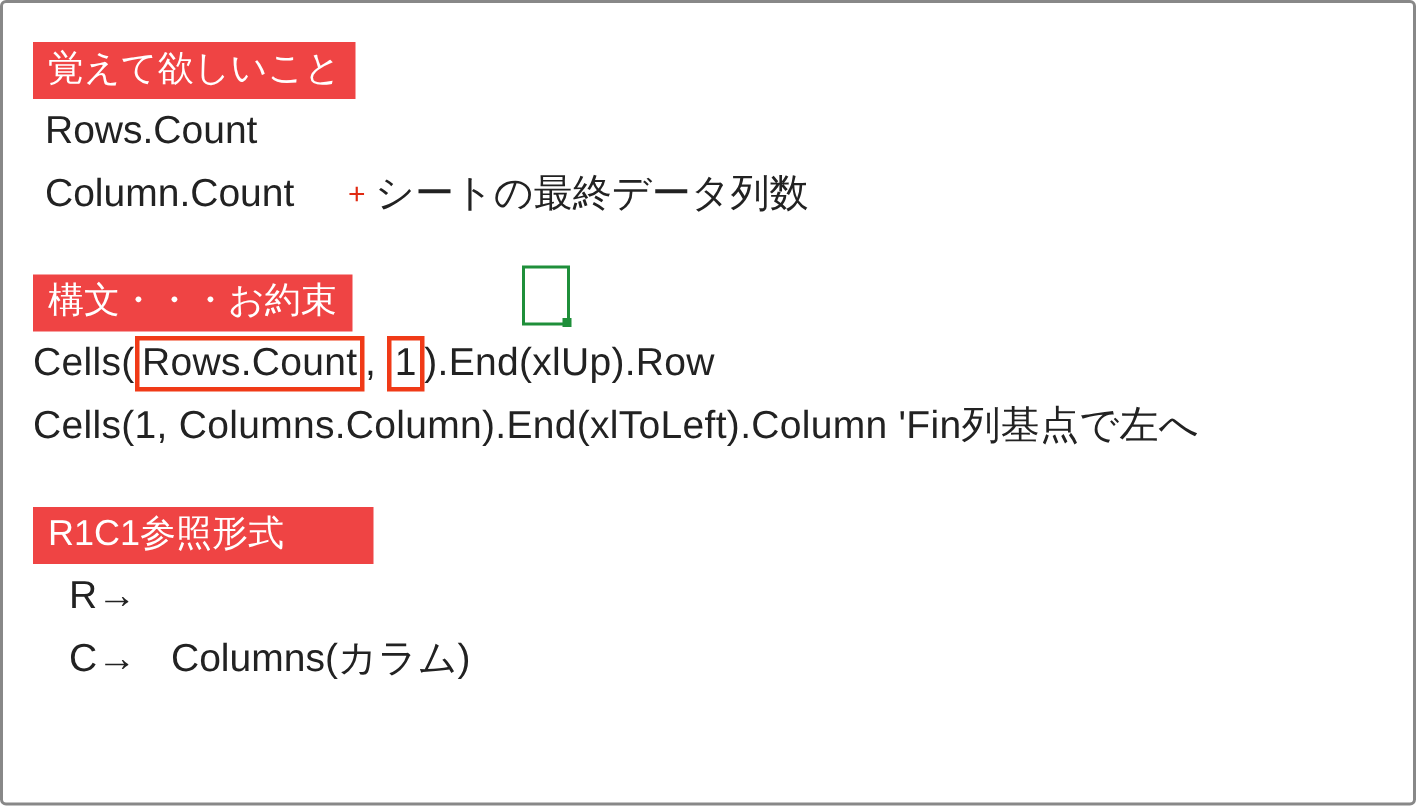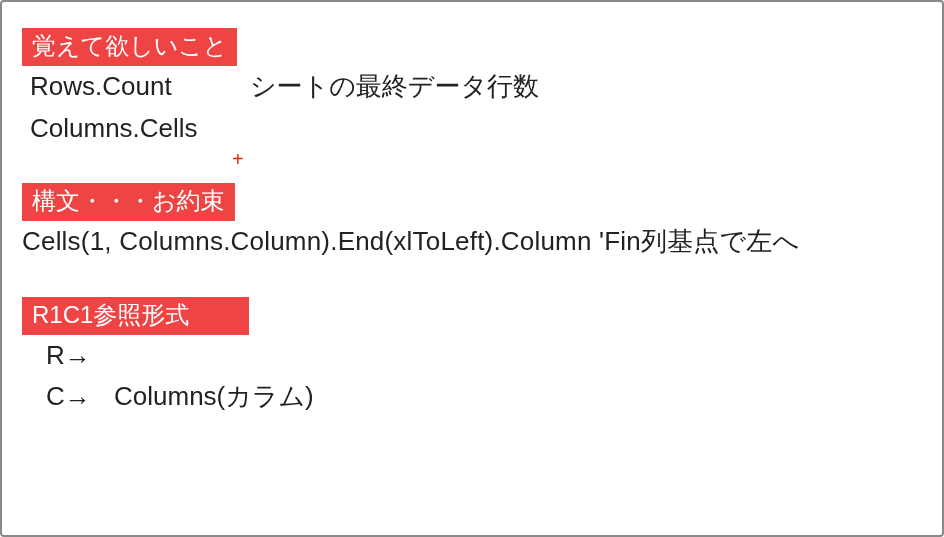--- a/index.html
+++ b/index.html
@@ -80,34 +80,36 @@
   .section3 .row { margin-left: 44px; display: flex; align-items: baseline; }
   .section3 .lhs { min-width: 68px; }
 </style>
 </head>
 <body>
 
 <div class="section1">
   <div class="badge">覚えて欲しいこと</div>
   <div class="row">
     <span class="term">Rows.Count</span>
-    <span class="desc-wrap">
-      <span>シートの最終データ行数</span>
-    </span>
   </div>
   <div class="row">
-    <span class="term">Columns.Cells</span>
+    <span class="term">Column.Count</span>
     <span class="desc-wrap">
       <span class="plus-mark">+</span>
+      <span>シートの最終データ列数</span>
     </span>
   </div>
 </div>
 
 <div class="section2">
   <div class="badge">構文・・・お約束</div>
+  <div class="row code">
+    <span class="green-cursor"></span>
+    <span>Cells(</span><span class="redbox">Rows.Count</span><span>, </span><span class="redbox">1</span><span>).End(xlUp).Row</span>
+  </div>
   <div class="row code">Cells(1, Columns.Column).End(xlToLeft).Column 'Fin列基点で左へ</div>
 </div>
 
 <div class="section3">
   <div class="badge" style="padding-right:60px;">R1C1参照形式</div>
   <div class="row">
     <span class="lhs">R→</span>
   </div>
   <div class="row">
     <span class="lhs">C→</span>

